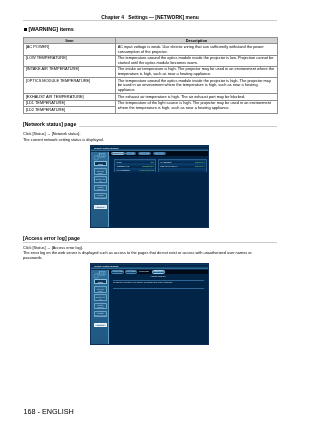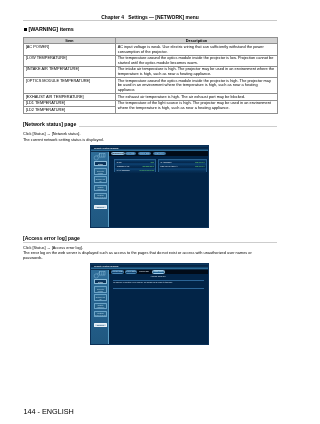--- a/index.html
+++ b/index.html
@@ -187,14 +187,14 @@
       <div class="tab" style="width:11.3px;height:3.1px;margin-right:1.7px">Server status</div>
       <div class="tab plain" style="width:12px;height:3.1px;margin-right:1.9px">Network status</div>
       <div class="tab active2" style="width:13.2px;height:3.1px;margin-right:0">Access error log</div>
     </div>
     <div class="ctitle" style="left:20.1px;top:11.6px;width:93px;">Access error log</div>
     <div class="hline" style="left:22px;top:16.4px;width:91px"></div>
     <div class="logtxt" style="left:22px;top:17.4px;">No such file or directory or no valid file. No access can be made to this page.</div>
     <div class="hline" style="left:22px;top:24.5px;width:91px"></div>
   </div>
 
-  <div class="pgnum">144 - ENGLISH</div>
+  <div class="pgnum">168 - ENGLISH</div>
 </div>
 
 </body></html>

